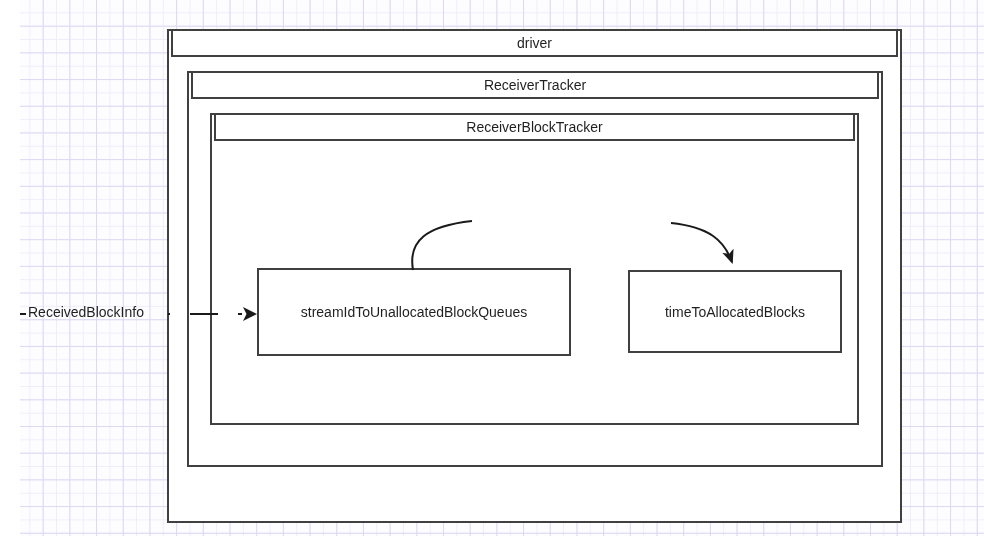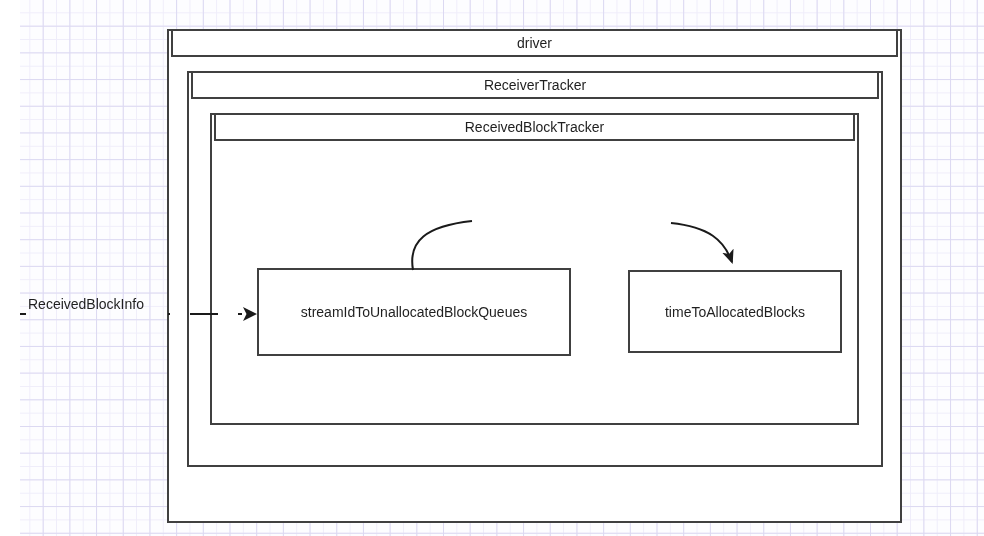--- a/index.html
+++ b/index.html
@@ -60,42 +60,42 @@
     z-index:4;
     pointer-events:none;
   }
   
   #c-driver{left:147px;top:29px;width:735px;height:494px;}
   #c-receiver-tracker{left:167px;top:71px;width:696px;height:396px;}
   #c-received-block-tracker{left:190px;top:113px;width:649px;height:312px;}
   #n-stream-queues{left:237px;top:268px;width:314px;height:88px;}
   #n-time-blocks{left:608px;top:270px;width:214px;height:83px;}
   #lbl-allocate{left:570px;top:212px;transform:translate(-50%,-50%);}
-  #lbl-received-block-info{left:8px;top:304px;transform:translateY(-50%);}
+  #lbl-received-block-info{left:8px;top:312px;transform:translateY(-50%);}
 </style>
 </head>
 <body>
 
 <div id="canvas">
 
   <div class="container" id="c-driver">
     <div class="chead">
       <span>driver</span>
     </div>
   </div>
 
   <div class="container" id="c-receiver-tracker">
     <div class="chead">
       <span>ReceiverTracker</span>
     </div>
   </div>
 
   <div class="container" id="c-received-block-tracker">
     <div class="chead">
-      <span>ReceivedBlockTracker</span>
+      <span>ReceiverBlockTracker</span>
     </div>
   </div>
 
   <div class="node" id="n-time-blocks">
     <span>timeToAllocatedBlocks</span>
   </div>
 
   <div class="node" id="n-stream-queues">
     <span>streamIdToUnallocatedBlockQueues</span>
   </div>

